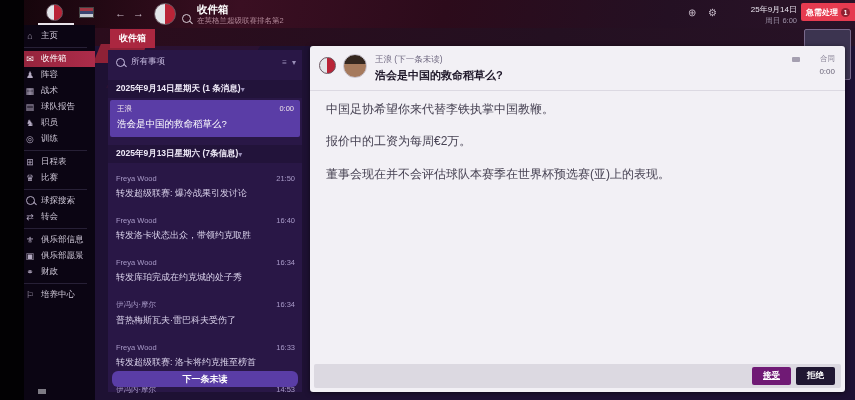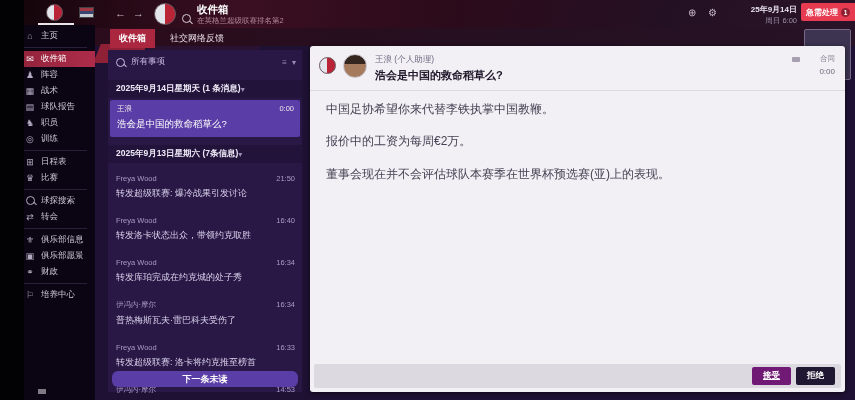--- a/index.html
+++ b/index.html
@@ -20,21 +20,21 @@
         background:linear-gradient(180deg,#a33744 0 33%,#3a4470 33% 66%,#c9ccd4 66% 100%);}
   .navarrow{position:absolute;top:6px;color:#c9bac6;font-size:11px;line-height:14px;}
   .crest.main{position:absolute;left:154px;top:3px;width:20px;height:20px;}
   .mag{width:7px;height:7px;border:1.4px solid currentColor;border-radius:50%;position:relative;display:inline-block;}
   .mag::after{content:"";position:absolute;width:4px;height:1.4px;background:currentColor;transform:rotate(45deg);right:-3px;bottom:-1px;}
   .topsearch{position:absolute;left:182px;top:9px;color:#d8cdd6;}
   .toptitle{position:absolute;left:197px;top:3px;color:#ffffff;font-size:10.5px;font-weight:bold;}
   .topsub{position:absolute;left:197px;top:16px;color:#b48a9a;font-size:7.5px;}
   .glyphbtn{position:absolute;top:7px;color:#c7bac8;font-size:10px;}
   .dateblock{position:absolute;left:727px;top:4px;text-align:right;width:70px;}
-  .dateblock .d1{color:#e9e3ee;font-size:8px;font-weight:bold;}
+  .dateblock .d1{color:#e9e3ee;font-size:8px;font-weight:normal;}
   .dateblock .d2{color:#9d92a8;font-size:7.5px;margin-top:1px;}
   .urgent{position:absolute;left:801px;top:3px;width:54px;height:18px;background:#e63b50;border-radius:2px 0 0 2px;
           display:flex;align-items:center;justify-content:center;gap:3px;color:#fff;font-size:8px;font-weight:bold;}
   .urgent .badge{width:9px;height:9px;border-radius:50%;background:rgba(40,0,12,.45);font-size:6.5px;
                  display:flex;align-items:center;justify-content:center;}
   .actionsBtn{position:absolute;right:4px;top:29px;height:13px;padding:18px 7px;background:#3c3450;
               border:1px solid #79698b;border-radius:2px;color:#ddd5e6;font-size:8px;
               display:flex;align-items:center;gap:4px;}
   .tabs{position:absolute;left:110px;top:29px;display:flex;gap:6px;}
   .tab{font-size:9px;color:#e7dbe3;padding:3px 9px;}
@@ -117,21 +117,20 @@
     <span>急需处理</span>
     <span class="badge">1</span>
   </div>
   <div class="actionsBtn">
     <span>行动...</span>
     <span>▾</span>
   </div>
 
   <div class="tabs">
     <div class="tab active">收件箱</div>
-    <div class="tab">社交网络反馈</div>
   </div>
 
   <div class="sidebar">
     <div class="sitem">
         <span class="ic">⌂</span>
         <span>主页</span>
       </div>
     <div class="sdiv"></div>
     <div class="sitem active">
         <span class="ic">✉</span>
@@ -267,21 +266,21 @@
     </div>
 
     <div class="nextunread">下一条未读</div>
   </div>
 
   <div class="card">
     <div class="chead">
       <span class="crest"></span>
       <span class="avatar"></span>
       <div class="who">
-        <div class="nm">王浪 (个人助理)</div>
+        <div class="nm">王浪 (下一条未读)</div>
         <div class="sj">浩会是中国的救命稻草么?</div>
       </div>
       <div class="metaR">
         <div class="tagrow">
           <span class="tagicon"></span>
           <span>合同</span>
         </div>
         <div class="tm">0:00</div>
       </div>
     </div>

